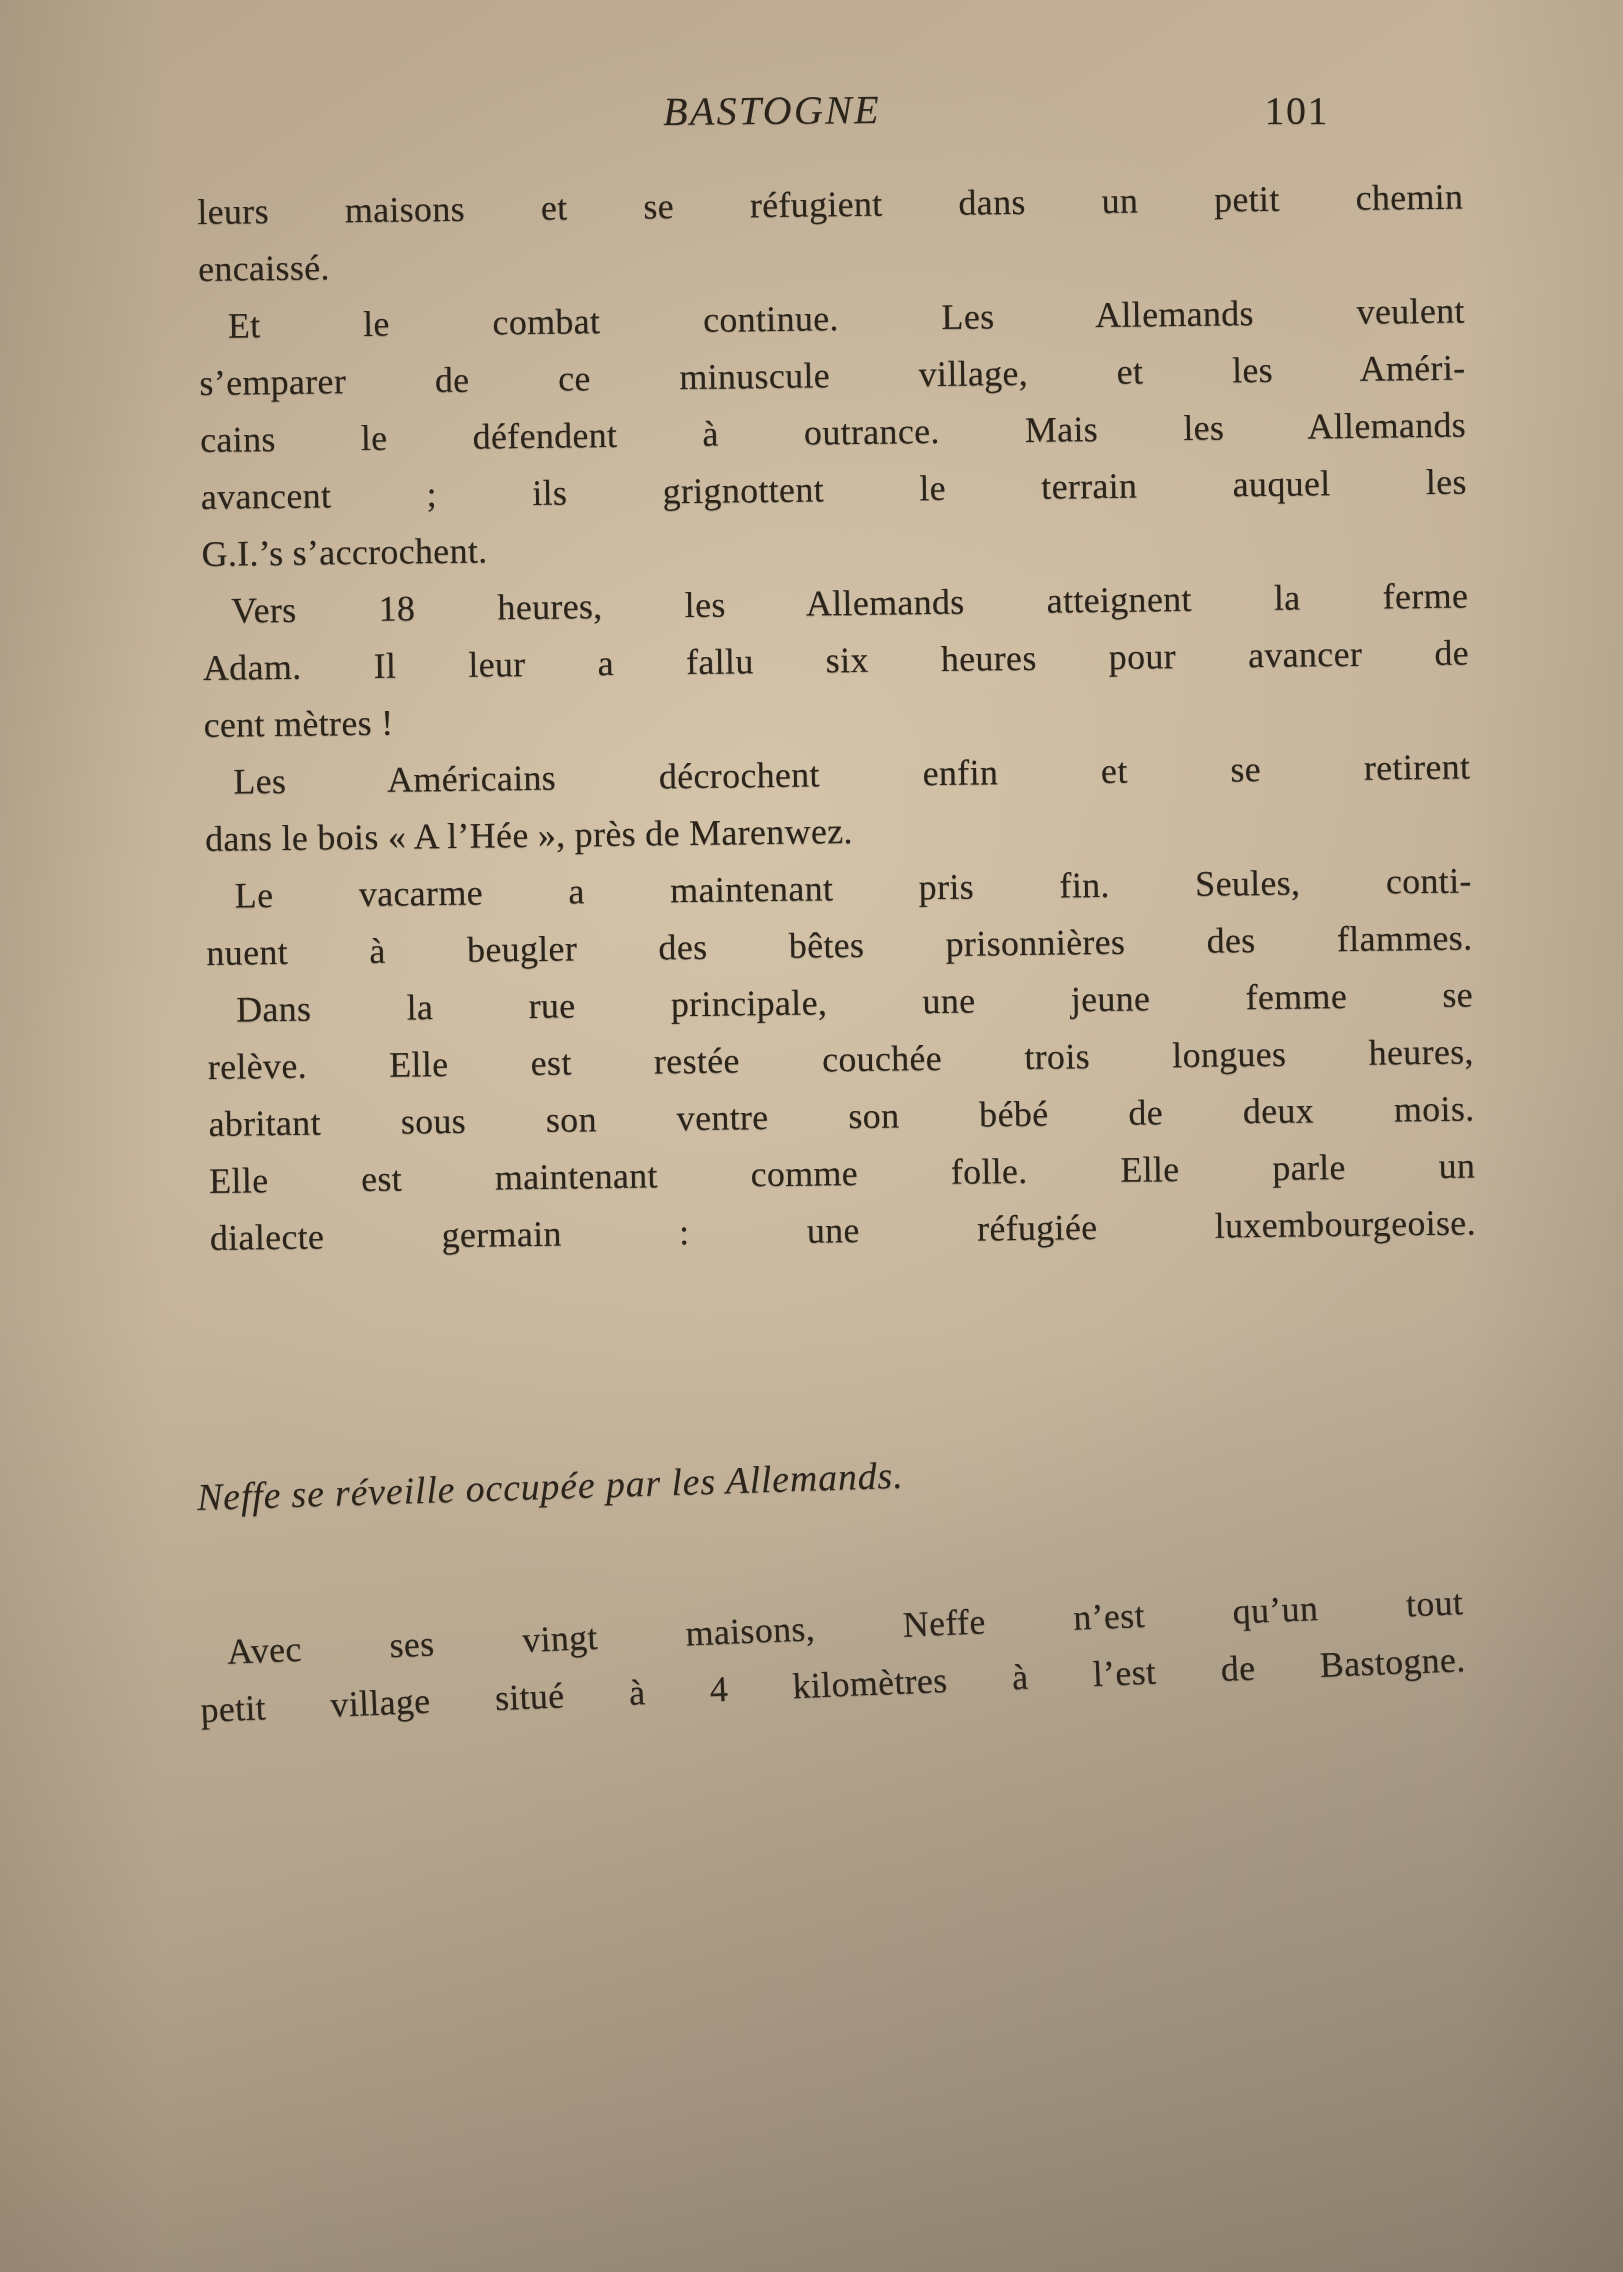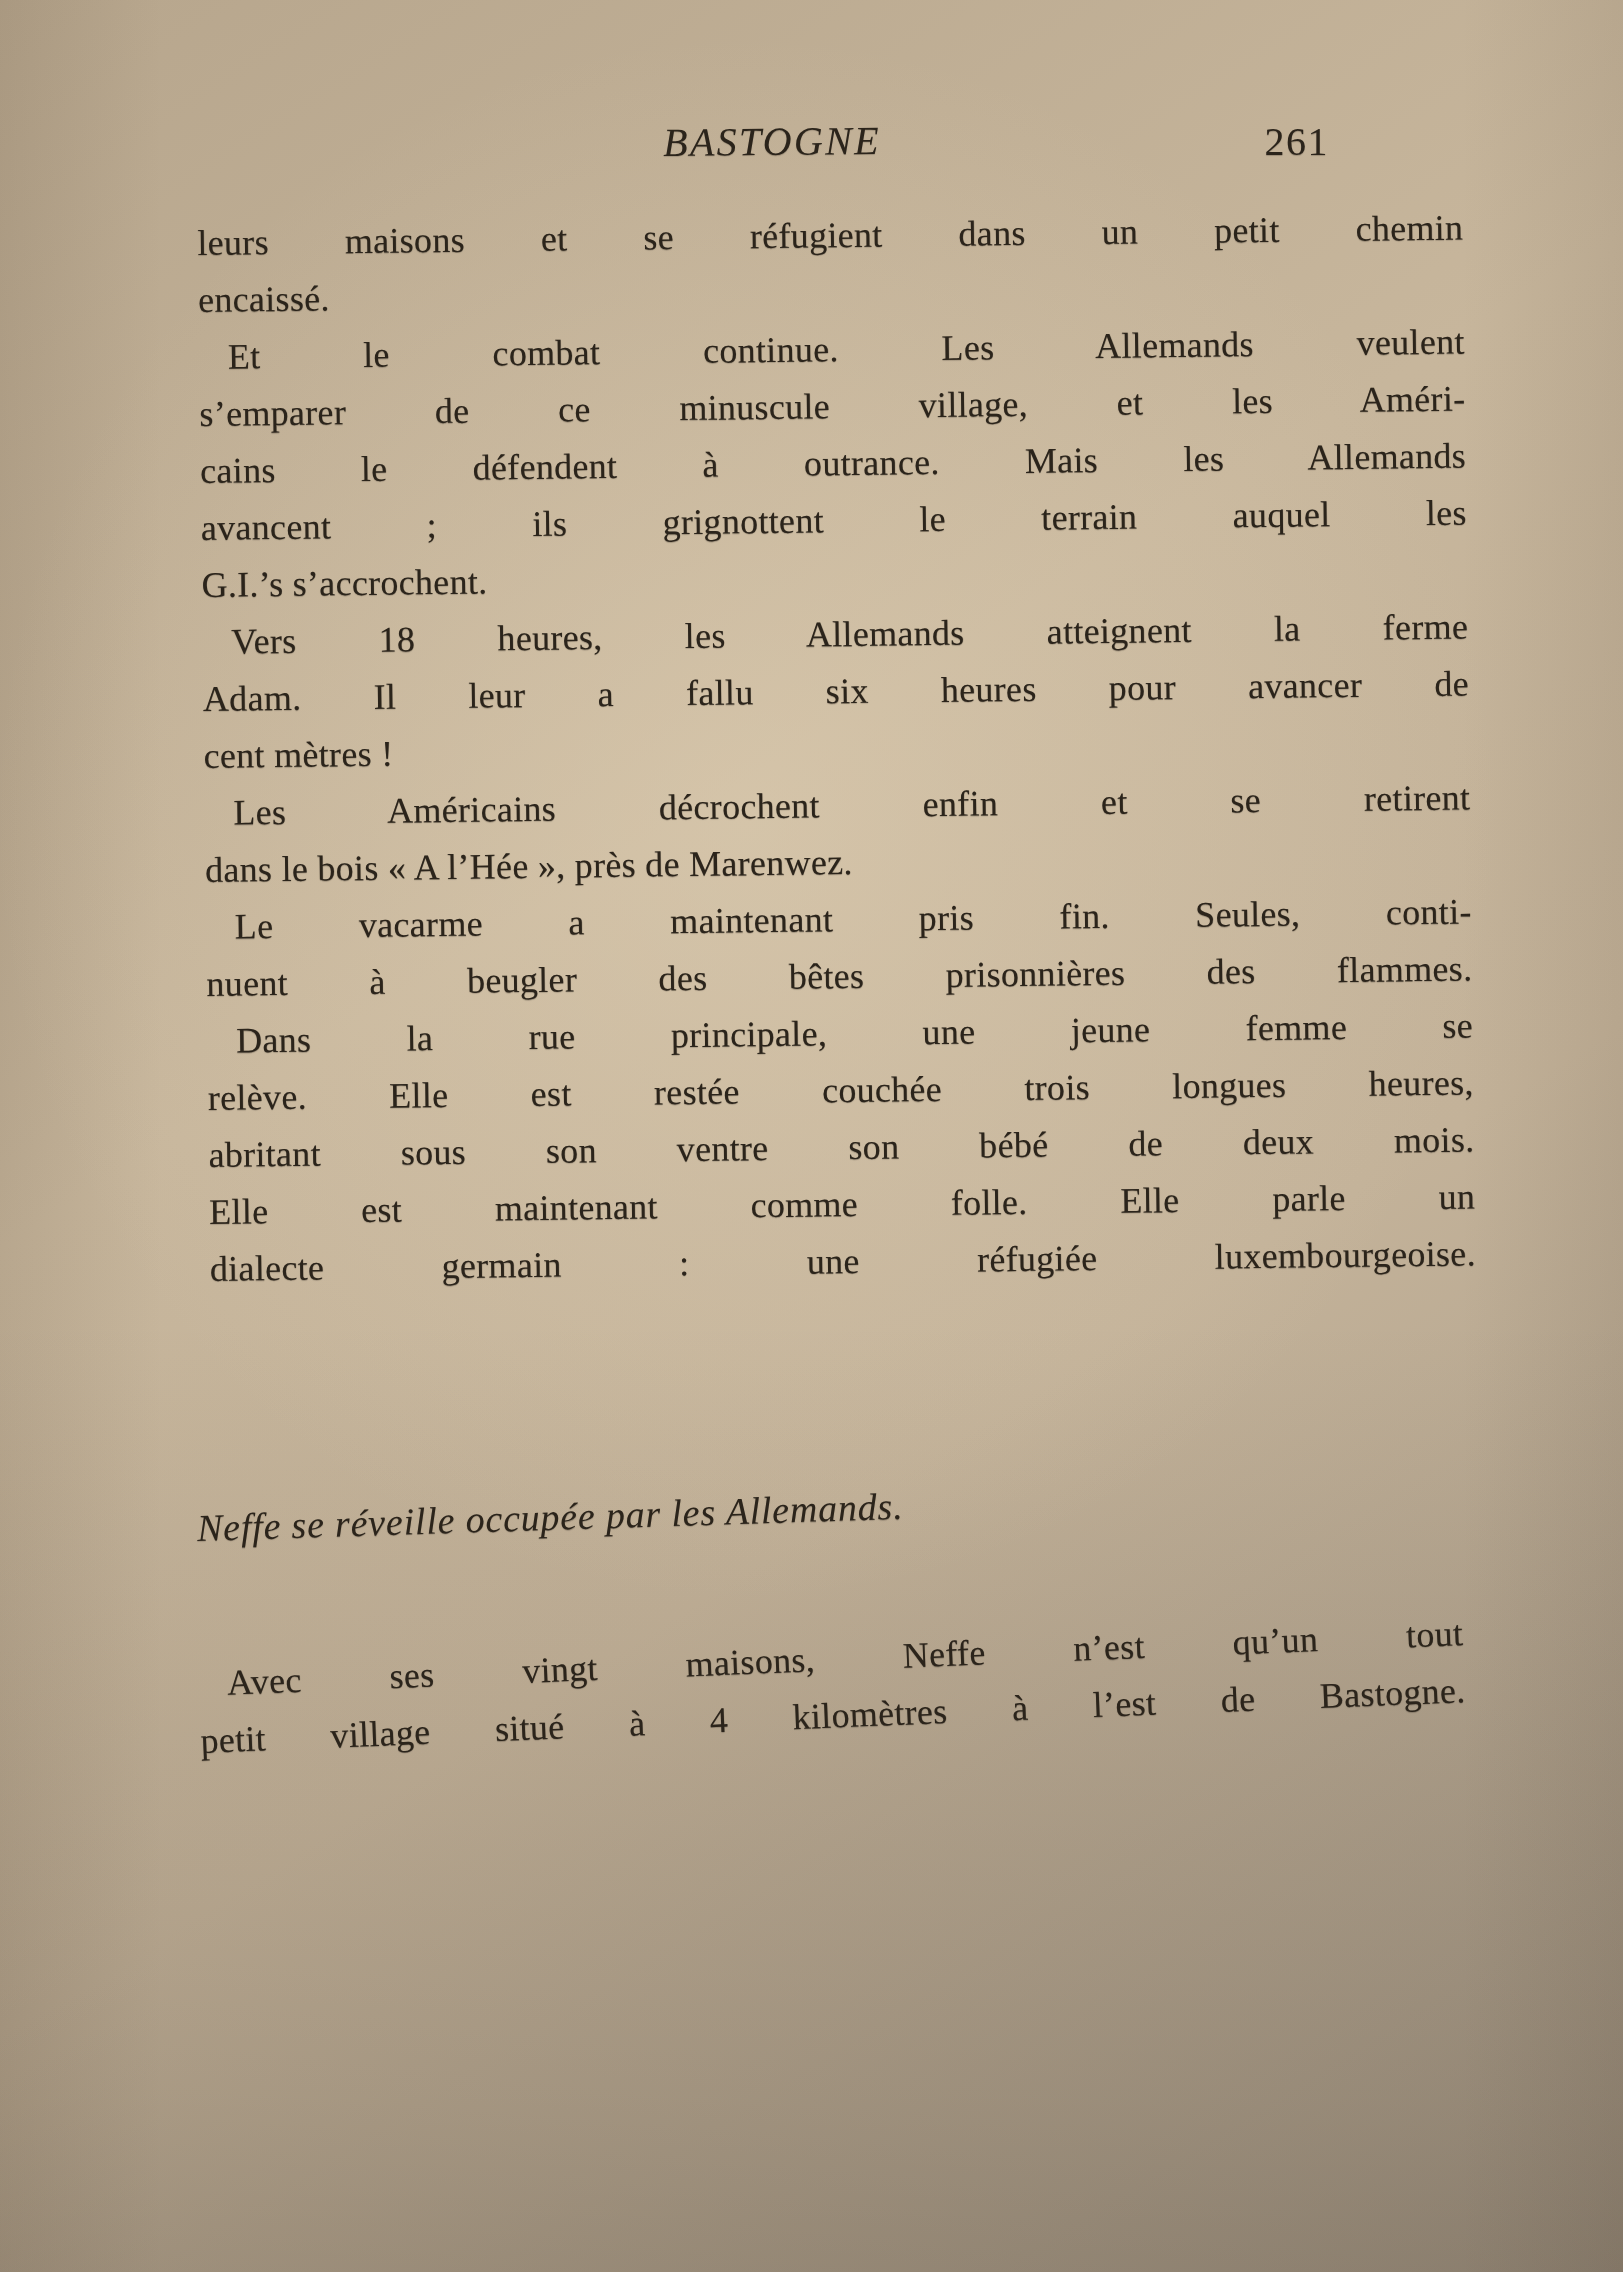--- a/index.html
+++ b/index.html
@@ -17,21 +17,21 @@
     background:
       radial-gradient(ellipse 62% 46% at 46% 36%, rgba(226,210,182,0.50), rgba(226,210,182,0) 75%),
       linear-gradient(to bottom, rgba(0,0,0,0) 58%, rgba(58,48,38,0.16) 92%, rgba(58,48,38,0.22) 100%),
       linear-gradient(to right, rgba(72,56,40,0.12), rgba(0,0,0,0) 10%, rgba(0,0,0,0) 90%, rgba(72,56,40,0.10)),
       linear-gradient(148deg, #b7a68d 0%, #c7b69c 38%, #c3b299 62%, #ab9d89 88%, #a09381 100%);
   }
   .page {
     position: absolute;
     inset: 0;
     box-sizing: border-box;
-    padding: 118px 160px 0 197px;
+    padding: 87px 160px 0 197px;
   }
   .header {
     position: relative;
     height: 47px;
     font-size: 40px;
   }
   .running-head {
     position: absolute;
     left: 45.4%;
     top: 0;
@@ -85,21 +85,21 @@
   }
 </style>
 </head>
 <body>
 
 <div class="photo">
   <div class="page">
 
     <div class="header">
       <div class="running-head">BASTOGNE</div>
-      <div class="pagenum">261</div>
+      <div class="pagenum">101</div>
     </div>
 
     <div class="body">
 
       <div class="para">
         <div class="ln j">leurs maisons et se réfugient dans un petit chemin</div>
         <div class="ln">encaissé.</div>
       </div>
 
       <div class="para">

